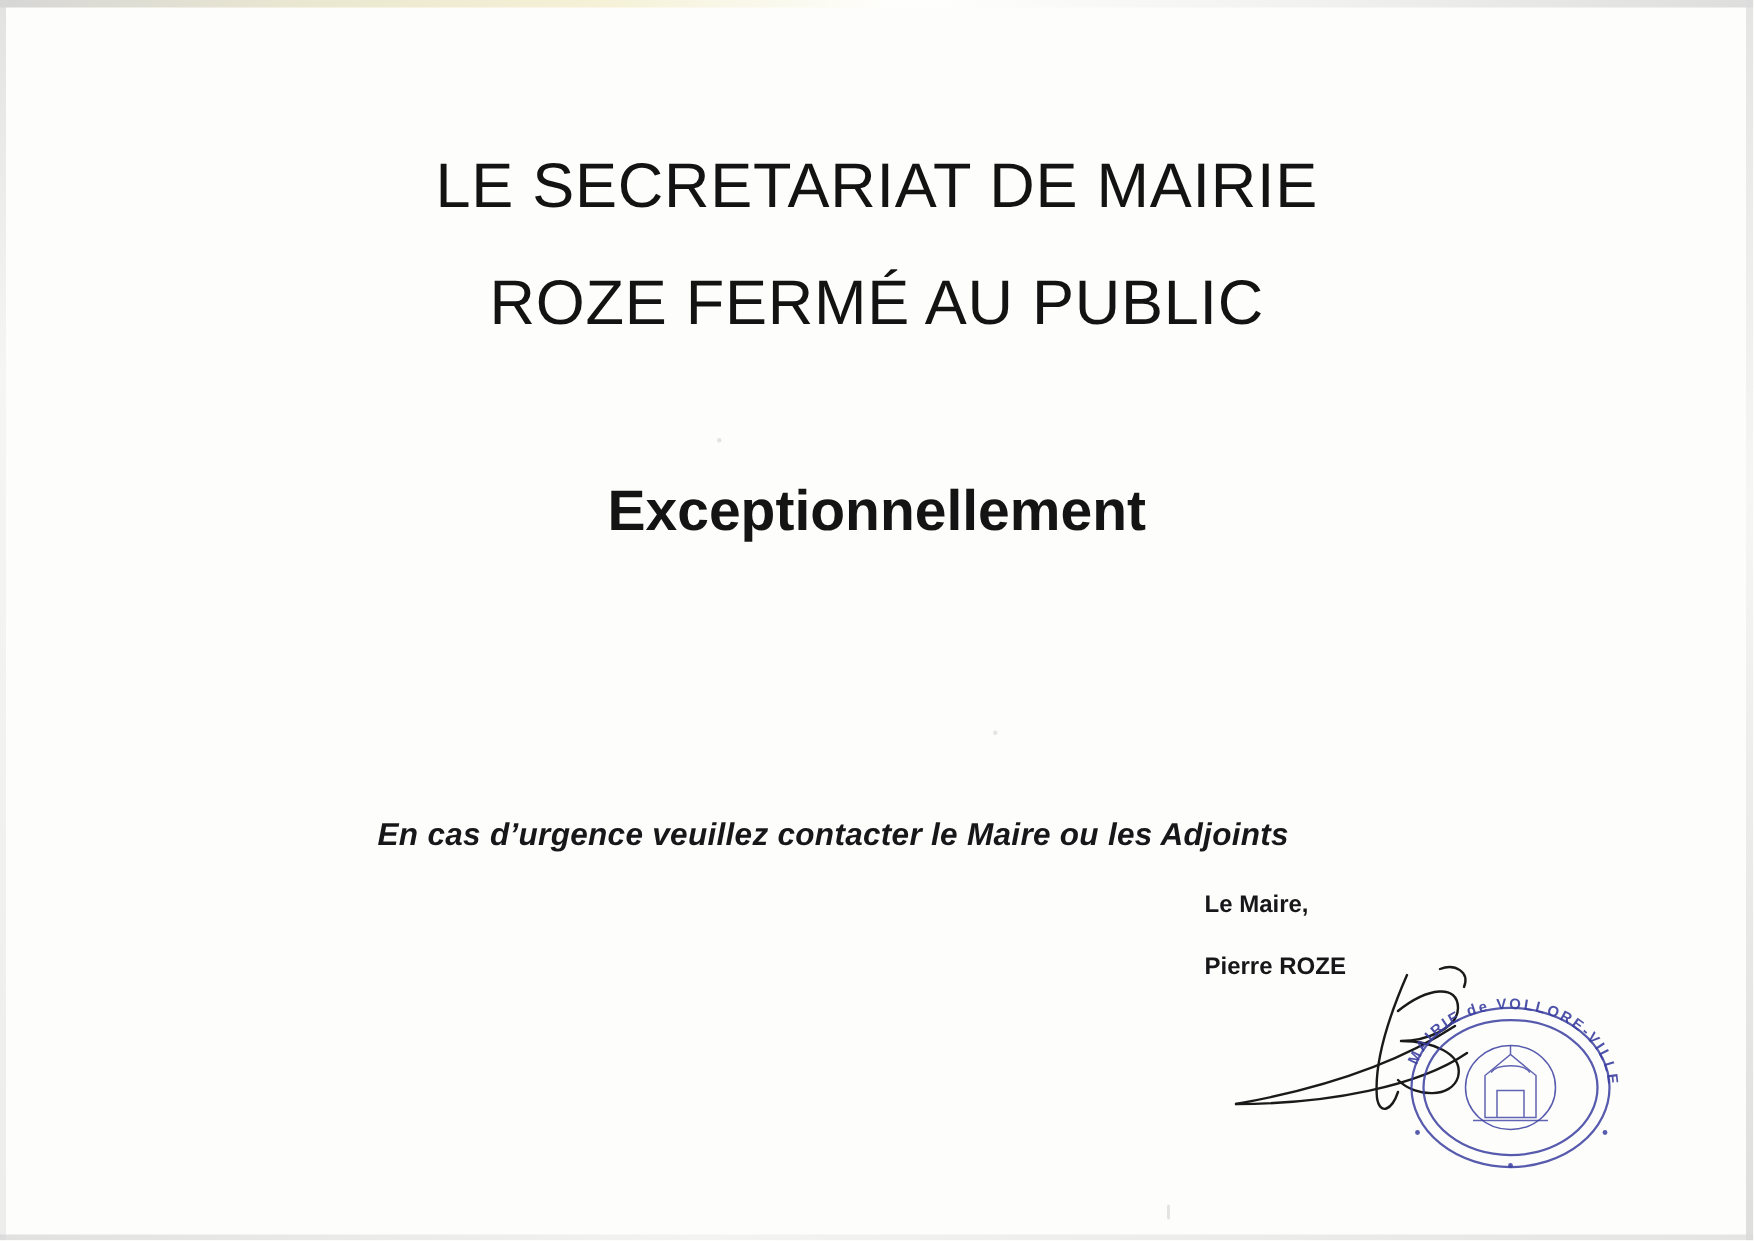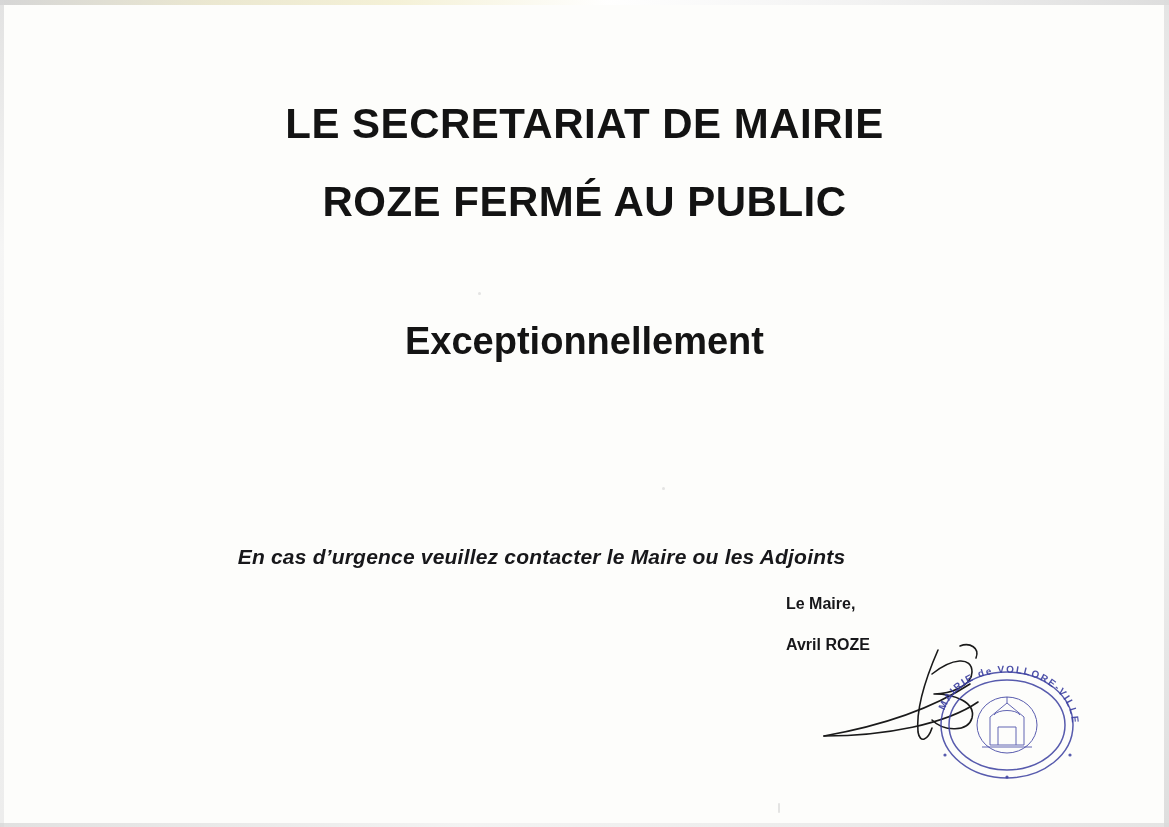--- a/index.html
+++ b/index.html
@@ -55,57 +55,58 @@
     background: #cfcfcf;
     border-radius: 50%;
     opacity: .55;
   }
 
   .headline {
     position: absolute;
     left: 0;
     width: 1169px;
     text-align: center;
-    font-weight: bold;
+    font-weight: normal;
     color: #131313;
     letter-spacing: 0.5px;
   }
   .headline.l1 { top: 100px; font-size: 42px; }
   .headline.l2 { top: 178px; font-size: 42px; }
 
   .subline {
     position: absolute;
     left: 0;
     width: 1169px;
     text-align: center;
     font-weight: bold;
     color: #141414;
     font-size: 38px;
   }
   .subline.s1 { top: 320px; }
   .subline.s2 { top: 398px; }
 
   .notice {
     position: absolute;
-    left: 0;
+    left: 14px;
     width: 1083px;
     text-align: center;
     font-style: italic;
     font-weight: bold;
     font-size: 21px;
     color: #17171a;
     top: 545px;
     letter-spacing: .2px;
   }
 
   .signoff {
     position: absolute;
     font-weight: bold;
     font-size: 16px;
     color: #17171a;
+    margin-left: 17px;
   }
   .signoff.role { top: 595px; left: 786px; }
   .signoff.name { top: 636px; left: 786px; }
 
   .signature {
     position: absolute;
     top: 640px;
     left: 820px;
     width: 230px;
     height: 130px;
@@ -135,21 +136,21 @@
   <div class="speck" style="top:803px;left:778px;width:2px;height:10px;border-radius:1px;"></div>
 
   <div class="headline l1">LE SECRETARIAT DE MAIRIE</div>
   <div class="headline l2">ROZE FERMÉ AU PUBLIC</div>
 
   <div class="subline s1">Exceptionnellement</div>
 
   <div class="notice">En cas d’urgence veuillez contacter le Maire ou les Adjoints</div>
 
   <div class="signoff role">Le Maire,</div>
-  <div class="signoff name">Avril ROZE</div>
+  <div class="signoff name">Pierre ROZE</div>
 
   <svg class="signature" viewBox="0 0 230 130" xmlns="http://www.w3.org/2000/svg">
     <g fill="none" stroke="#1a1a1a" stroke-width="1.6" stroke-linecap="round" stroke-linejoin="round">
       <path d="M4 96 C 60 86, 110 70, 150 44"></path>
       <path d="M4 96 C 66 96, 126 84, 158 62"></path>
       <path d="M118 10 C 104 42, 96 70, 98 92 C 100 104, 108 100, 112 88"></path>
       <path d="M112 34 C 132 18, 152 16, 152 32 C 152 46, 130 54, 114 54 C 134 54, 156 62, 152 78 C 148 92, 124 92, 112 80"></path>
       <path d="M140 6 C 150 2, 160 8, 156 18"></path>
     </g>
   </svg>

